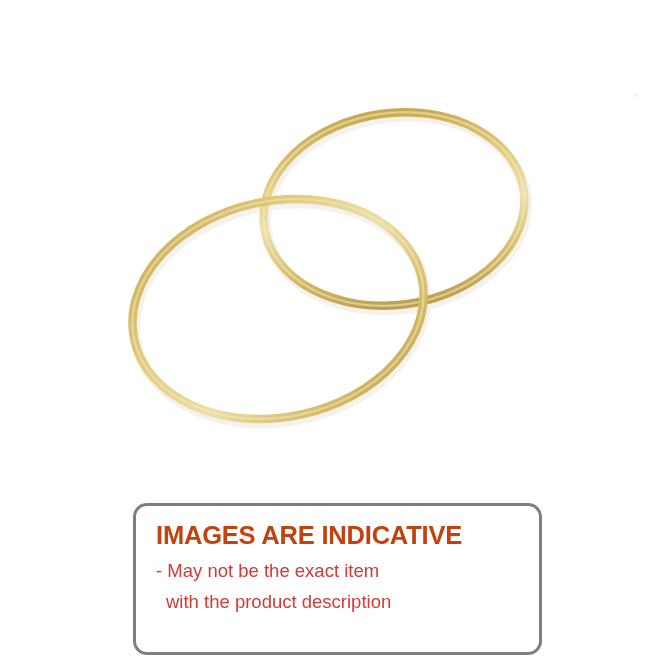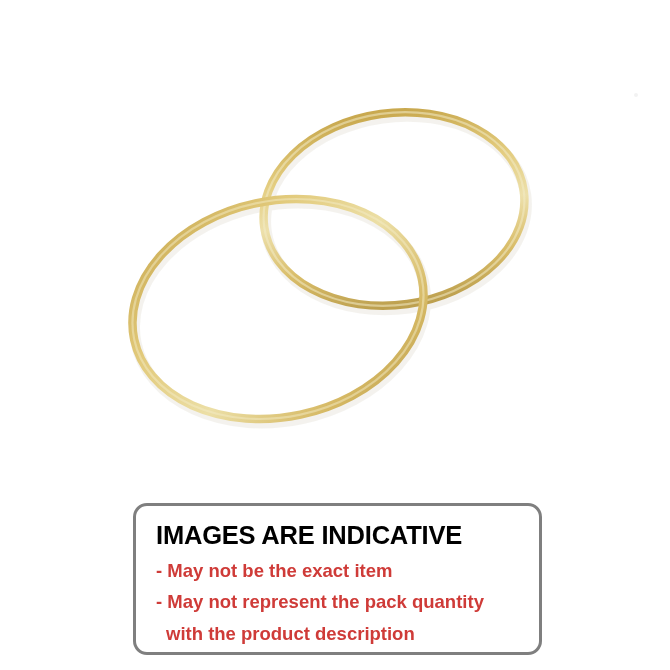--- a/index.html
+++ b/index.html
@@ -48,32 +48,32 @@
     top: 503px;
     width: 409px;
     height: 152px;
     box-sizing: border-box;
     border: 3px solid #7f7f7f;
     border-radius: 14px;
     background: #ffffff;
     padding: 8px 0 0 0;
   }
   #notice-heading {
-    color: #000000;
+    color: #c2410c;
     font-size: 25.5px;
     font-weight: bold;
     letter-spacing: -0.2px;
     line-height: 1.0;
     margin: 9px 0 0 20px;
     white-space: nowrap;
   }
   .notice-line {
     color: #cf3b38;
     font-size: 18.5px;
-    font-weight: bold;
+    font-weight: normal;
     line-height: 1.0;
     margin: 13px 0 0 20px;
     white-space: nowrap;
   }
   .notice-line.indent {
     margin-left: 30px;
   }
 </style>
 </head>
 <body>
@@ -125,17 +125,16 @@
         <ellipse cx="278" cy="309" rx="147" ry="108" transform="rotate(-12 278 309)" fill="none" stroke="#f3ebc6" stroke-width="2.2" opacity="0.5"></ellipse>
       </g>
     </svg>
 
     <div id="speck"></div>
   </div>
 
   <div id="indicative-notice">
     <div id="notice-heading">IMAGES ARE INDICATIVE</div>
     <div class="notice-line">- May not be the exact item</div>
-    <div class="notice-line">- May not represent the pack quantity</div>
     <div class="notice-line indent">with the product description</div>
   </div>
 
 </div>
 
 </body></html>

